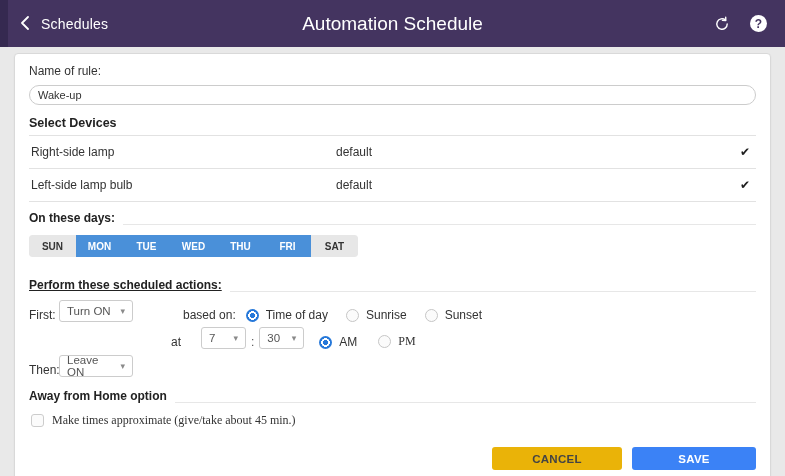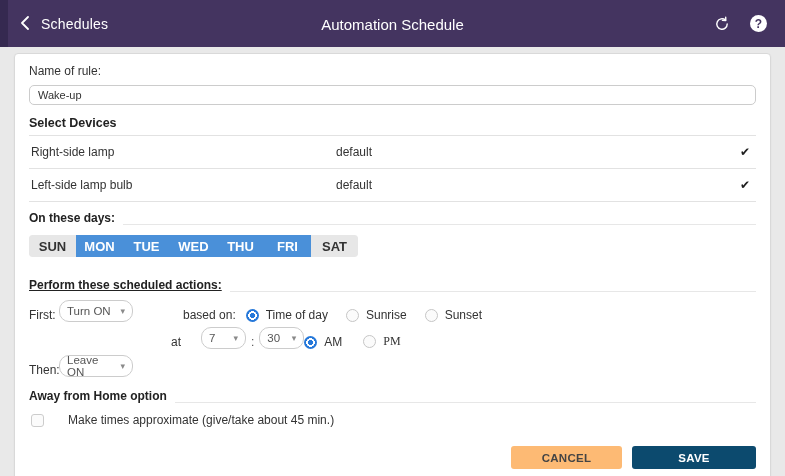--- a/index.html
+++ b/index.html
@@ -26,21 +26,21 @@
   }
   .back-group {
     display: flex; gap: 12px;
     margin-left: 20px; cursor: pointer;
   }
   .back-chevron { display: inline-flex; }
   .back-label { font-size: 14px; letter-spacing: .2px; }
   .header-title {
     position: absolute; left: 50%; top: 50%;
     transform: translate(-50%, -50%);
-    font-size: 15px; white-space: nowrap;
+    font-size: 19px; white-space: nowrap;
   }
   .header-icons {
     position: absolute; right: 18px; top: 0; height: 47px;
     display: flex; align-items: center; gap: 20px;
   }
   .refresh-btn { display: inline-flex; cursor: pointer; }
   .help-btn {
     width: 17px; height: 17px; border-radius: 50%;
     background: #fff; color: #443460;
     font-size: 12px; font-weight: bold;
@@ -55,21 +55,21 @@
     border: 1px solid #d9d9d9;
     border-radius: 4px;
     padding: 10px 14px 5px 14px;
     box-shadow: 0 1px 2px rgba(0,0,0,.06);
   }
 
   .field-label { font-size: 12px; color: #333; }
   .name-input {
     display: block; width: 100%; height: 20px;
     margin-top: 7px;
-    border: 1px solid #ccc; border-radius: 5px;
+    border: 1px solid #ccc; border-radius: 10px;
     padding: 0 8px; font-size: 11px; color: #333;
     font-family: "Liberation Sans", "DejaVu Sans", sans-serif;
     outline: none;
   }
 
   .section-heading { font-size: 12.5px; font-weight: bold; color: #222; margin-top: 11px; }
 
   
   .device-rows { margin-top: 5px; }
   .device-row {
@@ -93,87 +93,87 @@
   .section-rule .rule-line { flex: 1; height: 1px; background: #e7e7e7; }
   .mt-days { margin-top: 9px; }
   .mt-actions { margin-top: 21px; text-decoration: underline; }
   .mt-away { margin-top: 12px; }
 
   
   .day-group { display: flex; margin-top: 10px; border-radius: 3px; overflow: hidden; width: max-content; }
   .day-btn {
     width: 47px; height: 22px;
     display: inline-flex; align-items: center; justify-content: center;
-    font-size: 13px; font-weight: bold;
+    font-size: 10px; font-weight: bold;
     background: #e7e7e7; color: #333;
     border: 0; cursor: pointer;
     font-family: "Liberation Sans", "DejaVu Sans", sans-serif;
   }
   .day-btn.selected { background: #4a90d9; color: #fff; }
   .day-btn.first { border-radius: 3px 0 0 3px; }
   .day-btn.last { border-radius: 0 3px 3px 0; }
 
   
   .action-row { display: flex; align-items: flex-end; font-size: 12px; color: #333; }
   .row-first { margin-top: 8px; }
   .row-time  { margin-top: 5px; }
   .row-then  { margin-top: 6px; }
 
   .select-box {
     height: 22px;
-    border: 1px solid #ccc; border-radius: 10px;
+    border: 1px solid #ccc; border-radius: 3px;
     background: #fff;
     display: inline-flex; align-items: center; justify-content: space-between;
     padding: 0 7px;
     font-size: 11.5px; color: #555;
     cursor: pointer;
   }
   .select-wide { width: 74px; }
   .select-time { width: 45px; }
   .caret { font-size: 9px; color: #8a8a8a; margin-left: 6px; }
 
   .lbl-first { width: 30px; }
   .lbl-then  { width: 30px; }
   .lbl-basedon { margin-left: 50px; margin-right: 10px; }
   .lbl-at { margin-left: 142px; margin-right: 20px; }
   .time-colon { margin: 0 5px; color: #555; }
 
   .radio-opt { display: inline-flex; align-items: center; gap: 7px; cursor: pointer; }
   .radio-gap { margin-left: 18px; }
-  .radio-am { }
+  .radio-am { margin-left: 15px; }
   .radio-pm { margin-left: 21px; font-family: Liberation Serif, serif; }
   .radio {
     width: 13px; height: 13px; border-radius: 50%;
     border: 1px solid #c6c6c6; background: #fbfbfb;
     display: inline-block; flex: none;
   }
   .radio.checked {
     border: none;
     background: radial-gradient(circle, #2678d9 0 2.6px, #fff 2.7px 4.2px, #2678d9 4.3px 100%);
   }
 
   
-  .away-row { display: flex; align-items: center; gap: 24px; margin-top: 10px; margin-left: 2px; font-size: 12px; }
+  .away-row { display: flex; align-items: center; gap: 8px; margin-top: 10px; margin-left: 2px; font-size: 12px; font-family: Liberation Serif, serif; }
   .checkbox {
     width: 13px; height: 13px;
     border: 1px solid #ccc; border-radius: 3px; background: #fbfbfb;
     display: inline-block; flex: none; cursor: pointer;
   }
 
   
   .footer-row { display: flex; justify-content: flex-end; gap: 10px; margin-top: 19px; margin-bottom: 14px; }
   .btn {
     height: 23px; border: 0; border-radius: 3px;
     font-size: 11.5px; font-weight: bold; letter-spacing: .3px;
     display: inline-flex; align-items: center; justify-content: center;
     cursor: pointer;
     font-family: "Liberation Sans", "DejaVu Sans", sans-serif;
   }
-  .btn-cancel { width: 111px; background: #fdba74; color: #444; }
-  .btn-save   { width: 124px; background: #0c4a6e; color: #fff; }
+  .btn-cancel { width: 130px; background: #eab308; color: #444; }
+  .btn-save   { width: 124px; background: #3b82f6; color: #fff; }
 </style>
 </head>
 <body>
 
 <div class="header">
   <div class="header-edge"></div>
   <div class="back-group">
     <span class="back-chevron">
       <svg width="9" height="14" viewBox="0 0 9 14">
           <path d="M8 1 L2 7 L8 13" fill="none" stroke="#fff" stroke-width="1.8" stroke-linecap="round" stroke-linejoin="round"></path>

